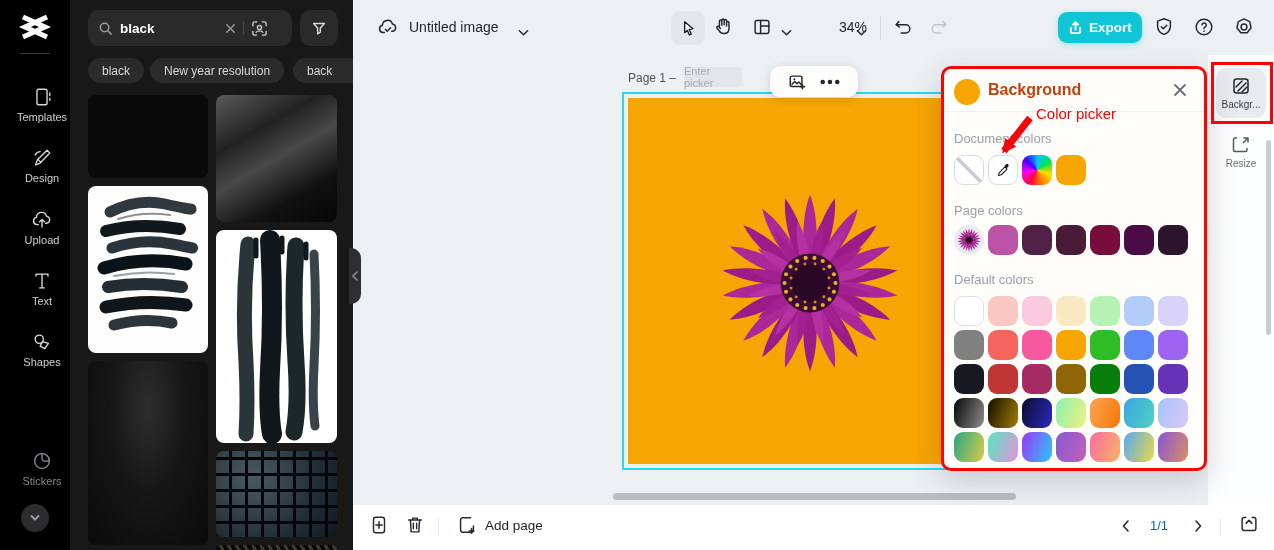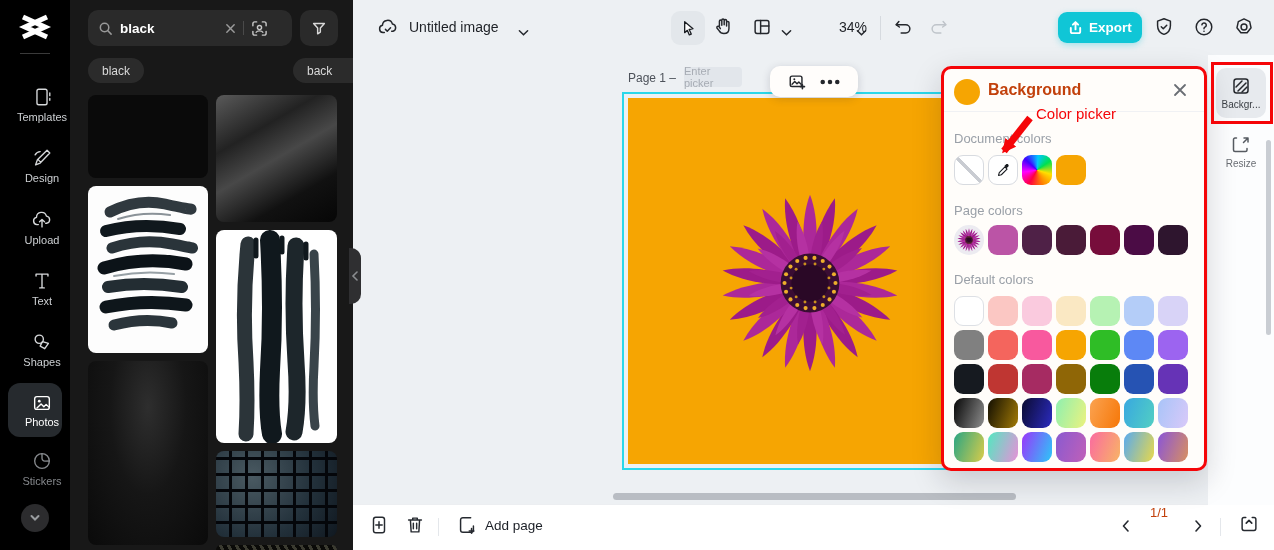--- a/index.html
+++ b/index.html
@@ -146,28 +146,20 @@
       </svg>
       <span>Text</span>
     </div>
     <div class="rail-item" style="top:331px;">
       <svg viewBox="0 0 24 24">
         <circle cx="9" cy="9" r="4.5"></circle>
           <path d="M12.5 11.5 l6.5 2 -4 5.8 -5-2.8 z"></path>
       </svg>
       <span>Shapes</span>
     </div>
-    <div class="rail-item active-wrap" style="top:383px;">
-      <svg viewBox="0 0 24 24">
-        <rect x="4" y="5" width="16" height="14" rx="2.5"></rect>
-        <circle cx="9" cy="10" r="1.5" fill="#fff" stroke="none"></circle>
-        <path d="M6.5 17.5 l4.5-4.5 3 3 2.5-2.5 3 3"></path>
-      </svg>
-      <span>Photos</span>
-    </div>
     <div class="rail-item dim" style="top:450px;">
       <svg viewBox="0 0 24 24">
         <path d="M12 4 a8 8 0 1 0 8 8 l-5 .1 a3 3 0 0 1 -3-3 z"></path>
           <path d="M12 4 c4.5 0 8 3.6 8 8"></path>
       </svg>
       <span>Stickers</span>
     </div>
     <div id="rail-chevron" class="abs">
       <svg viewBox="0 0 12 12">
           <path d="M2.5 4 L6 7.5 L9.5 4"></path>
@@ -193,20 +185,23 @@
       </svg>
     </div>
     <div id="filter-btn">
       <svg viewBox="0 0 20 20" style="width:18px;height:18px;stroke:#D8D8D8;fill:none;stroke-width:1.6;stroke-linecap:round;stroke-linejoin:round;">
         <path d="M4 5 h12 l-4.5 5 v4.5 l-3 2 V10 z"></path>
       </svg>
     </div>
 
     <div class="chip" style="left:18px;">
       <span>black</span>
+    </div>
+    <div class="chip" style="left:80px;">
+      <span>New year resolution</span>
     </div>
     <div class="chip" style="left:223px;width:75px;">
       <span>back</span>
     </div>
 
     <div class="thumb" style="left:18px;top:95px;width:120px;height:83px;background:#0A0A0A;"></div>
 
     <div class="thumb" style="left:146px;top:95px;width:121px;height:127px;background:linear-gradient(150deg,#5A5A5A 0%,#222 30%,#484848 50%,#111 75%,#060606 100%);"></div>
 
     <div class="thumb" style="left:18px;top:186px;width:120px;height:167px;background:#FDFDFD;">
@@ -446,21 +441,21 @@
         <path d="M19 13 v4.5 a2.5 2.5 0 0 1 -2.5 2.5 H7.5 A2.5 2.5 0 0 1 5 17.5 V6.5 A2.5 2.5 0 0 1 7.5 4 H16"></path>
         <path d="M17 16 v5 M14.5 18.5 h5" stroke-width="1.8"></path>
       </svg>
       <span style="font-size:13.5px;color:#1B1F26;font-weight:500;">Add page</span>
     </div>
     <div class="abs bb-dim" style="left:765px;top:13px;">
       <svg viewBox="0 0 16 16" style="width:16px;height:16px;">
           <path d="M10 3 L5.5 8 L10 13"></path>
         </svg>
     </div>
-    <div class="abs" style="left:797px;top:0;font-size:13px;color:#c2410c;">1/1</div>
+    <div class="abs" style="left:797px;top:13px;font-size:13px;color:#0369a1;">1/1</div>
     <div class="abs bb-dim" style="left:837px;top:13px;">
       <svg viewBox="0 0 16 16" style="width:16px;height:16px;">
           <path d="M6 3 L10.5 8 L6 13"></path>
         </svg>
     </div>
     <div class="bb-div" style="left:867px;top:13px;"></div>
     <div class="abs" style="left:885px;top:8px;">
       <svg viewBox="0 0 24 24">
         <path d="M8.5 5 H6.5 A2 2 0 0 0 4.5 7 v10 a2 2 0 0 0 2 2 h11 a2 2 0 0 0 2-2 V7 a2 2 0 0 0 -2-2 h-2"></path>
         <path d="M9 11 l3-3 3 3" stroke-width="1.8"></path>

